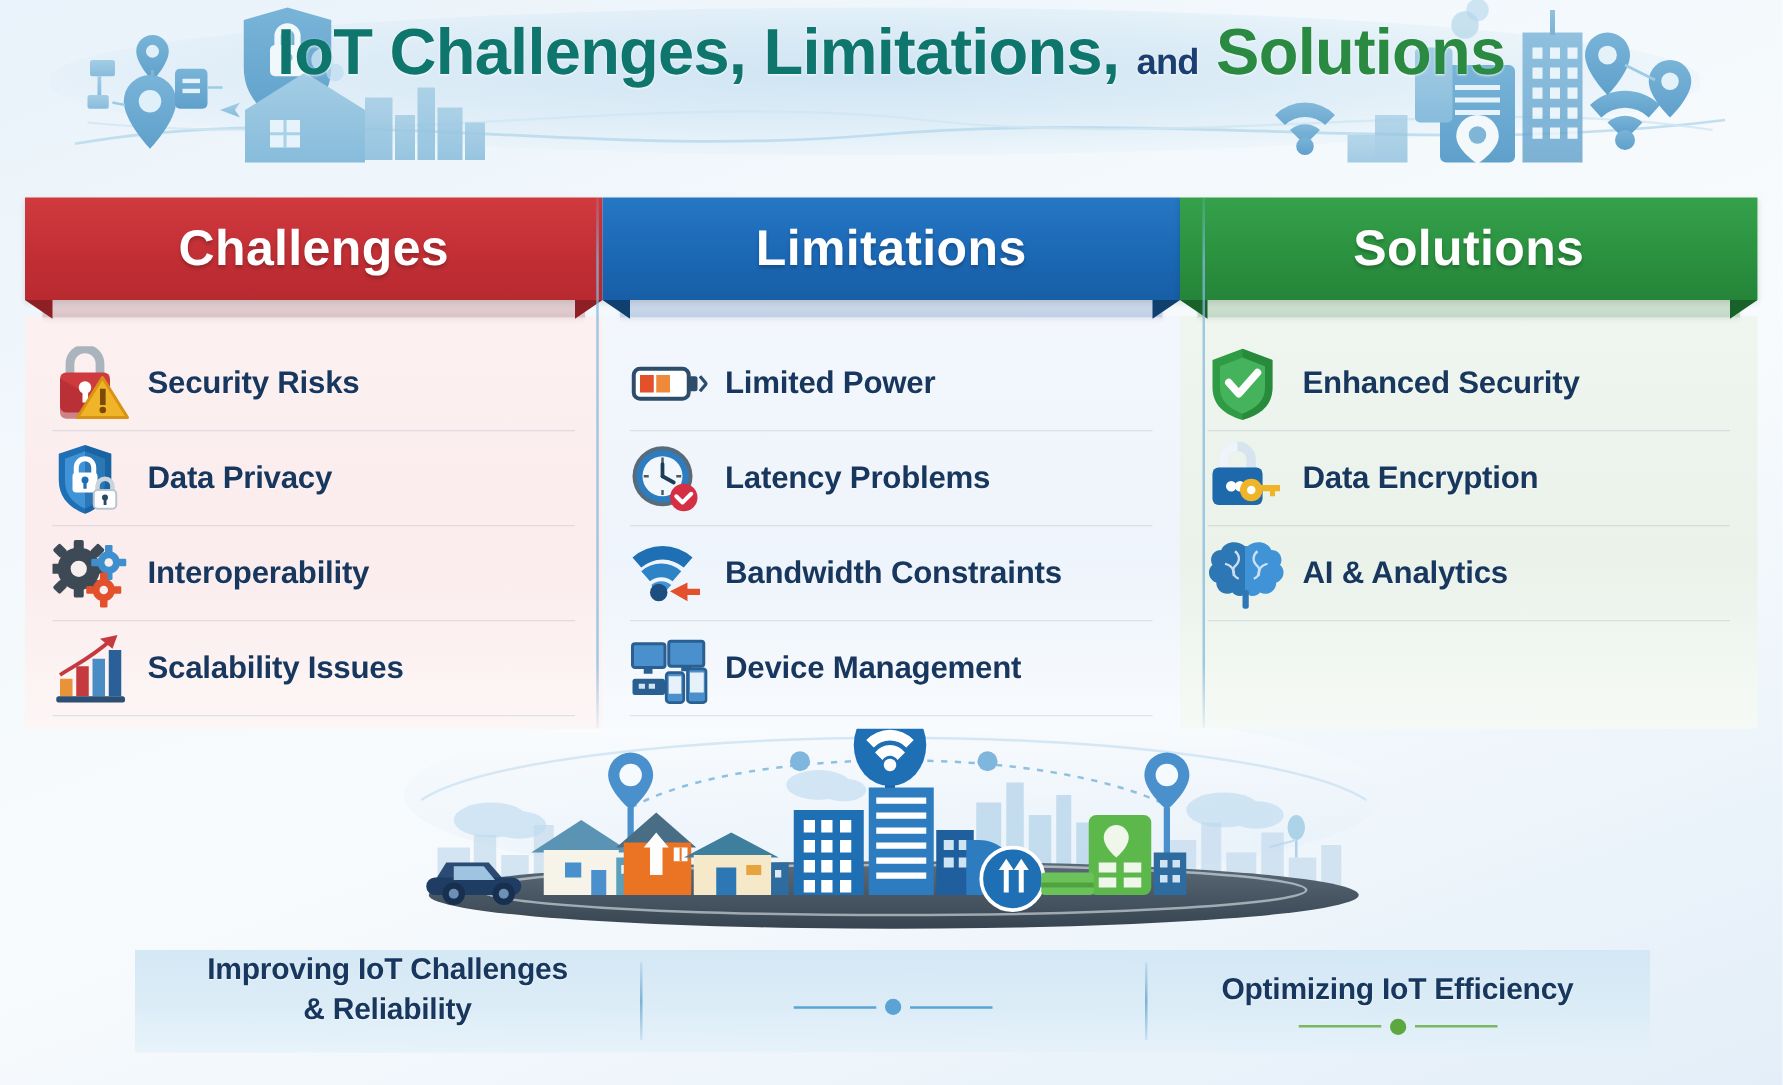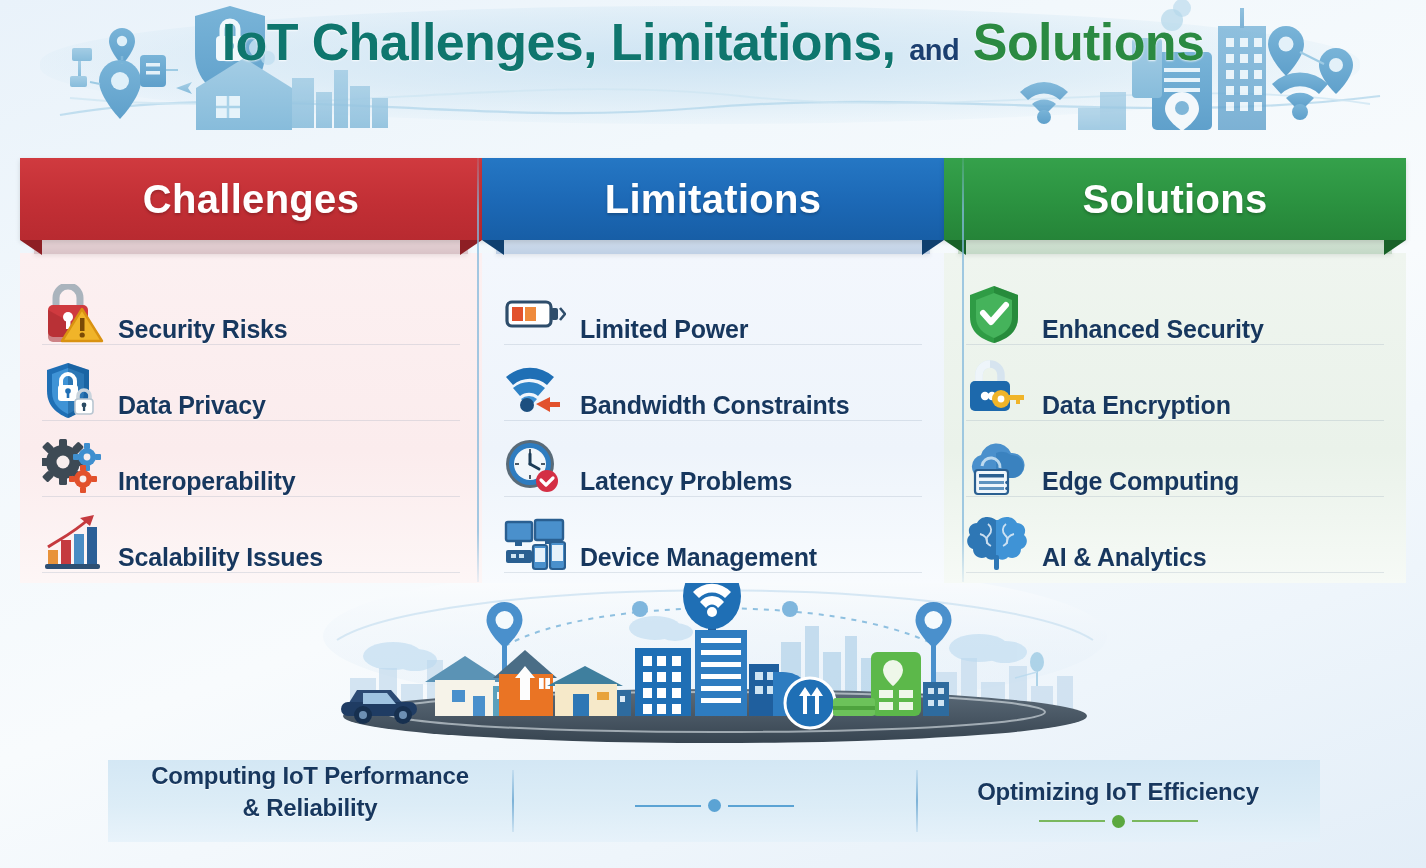--- a/index.html
+++ b/index.html
@@ -76,21 +76,21 @@
 
   .card {
     position: relative; margin-top: -1px; height: 330px; padding: 16px 22px 10px 22px;
     z-index: 1;
   }
   .col-challenges  .card { background: linear-gradient(180deg,#fcf0f1 0%, #fbeced 60%, #fdf6f6 100%); }
   .col-limitations .card { background: linear-gradient(180deg,#f3f7fd 0%, #eef4fb 60%, #f8fbfe 100%); }
   .col-solutions   .card { background: linear-gradient(180deg,#eff5ef 0%, #eaf2ea 60%, #f6faf6 100%); }
 
   .item {
-    display: flex; align-items: flex-end; height: 76px; gap: 14px;
+    display: flex; align-items: center; height: 76px; gap: 14px;
     border-bottom: 1px solid rgba(130,150,175,.22);
   }
   .item:last-child { border-bottom: 1px solid rgba(130,150,175,.22); }
   .item-icon { width: 62px; height: 60px; flex: 0 0 62px; position: relative; }
   .item-icon svg { position: absolute; left: 0; top: 0; }
   .item-label {
     font-weight: bold; font-size: 25px; color: #17375e; letter-spacing: -.2px;
     white-space: nowrap; text-shadow: 0 1px 1px rgba(255,255,255,.7);
   }
 
@@ -372,33 +372,20 @@
             <rect x="21" y="23" width="11" height="14" fill="#ef8a3c"></rect>
             <path d="M56,24 l5,6 l-5,6" stroke="#2e4d6b" stroke-width="2.6" fill="none"></path>
           </svg>
         </span>
         <span class="item-label">Limited Power</span>
       </div>
 
       <div class="item">
         <span class="item-icon">
           <svg width="62" height="60" viewBox="0 0 62 60">
-            <path d="M2,17 a36,36 0 0 1 48,0 l-7,8 a26,26 0 0 0 -34,0 z" fill="#1f6fb5"></path>
-            <path d="M9,28 a24,24 0 0 1 32,0 l-7,8 a14,14 0 0 0 -18,0 z" fill="#2e82c6"></path>
-            <path d="M17,39 a12,12 0 0 1 16,0 l-8,9 z" fill="#3f93d6"></path>
-            <circle cx="23" cy="45" r="7" fill="#1c4f7f"></circle>
-            <path d="M32,44 l14,-7 v5 h10 v5 h-10 v5 z" fill="#e2512c"></path>
-          </svg>
-        </span>
-        <span class="item-label">Bandwidth Constraints</span>
-      </div>
-
-      <div class="item">
-        <span class="item-icon">
-          <svg width="62" height="60" viewBox="0 0 62 60">
             <circle cx="26" cy="28" r="24" fill="#5a6b78"></circle>
             <circle cx="26" cy="28" r="21" fill="#2e7cc0"></circle>
             <circle cx="26" cy="28" r="16" fill="#f2f7fb"></circle>
             <g stroke="#4a5a68" stroke-width="2">
               <line x1="26" y1="13" x2="26" y2="17"></line>
                 <line x1="26" y1="39" x2="26" y2="43"></line>
               <line x1="11" y1="28" x2="15" y2="28"></line>
                 <line x1="37" y1="28" x2="41" y2="28"></line>
             </g>
             <line x1="26" y1="28" x2="26" y2="18" stroke="#1c3c57" stroke-width="3" stroke-linecap="round"></line>
@@ -406,20 +393,33 @@
             <circle cx="43" cy="45" r="11" fill="#d42f45"></circle>
             <path d="M37,44 l5,5 l7,-7" stroke="#fff" stroke-width="3.2" fill="none" stroke-linecap="round" stroke-linejoin="round"></path>
           </svg>
         </span>
         <span class="item-label">Latency Problems</span>
       </div>
 
       <div class="item">
         <span class="item-icon">
           <svg width="62" height="60" viewBox="0 0 62 60">
+            <path d="M2,17 a36,36 0 0 1 48,0 l-7,8 a26,26 0 0 0 -34,0 z" fill="#1f6fb5"></path>
+            <path d="M9,28 a24,24 0 0 1 32,0 l-7,8 a14,14 0 0 0 -18,0 z" fill="#2e82c6"></path>
+            <path d="M17,39 a12,12 0 0 1 16,0 l-8,9 z" fill="#3f93d6"></path>
+            <circle cx="23" cy="45" r="7" fill="#1c4f7f"></circle>
+            <path d="M32,44 l14,-7 v5 h10 v5 h-10 v5 z" fill="#e2512c"></path>
+          </svg>
+        </span>
+        <span class="item-label">Bandwidth Constraints</span>
+      </div>
+
+      <div class="item">
+        <span class="item-icon">
+          <svg width="62" height="60" viewBox="0 0 62 60">
             <rect x="2" y="10" width="26" height="19" rx="2" fill="#4a90cc" stroke="#2a5f91" stroke-width="2.4"></rect>
             <rect x="11" y="29" width="7" height="5" fill="#2a5f91"></rect>
             <rect x="2" y="38" width="26" height="13" rx="2" fill="#2a5f91"></rect>
             <rect x="7" y="42" width="5" height="4" fill="#cfe4f3"></rect>
               <rect x="15" y="42" width="5" height="4" fill="#cfe4f3"></rect>
             <rect x="31" y="8" width="28" height="20" rx="2" fill="#4a90cc" stroke="#2a5f91" stroke-width="2.4"></rect>
             <rect x="41" y="28" width="8" height="4" fill="#2a5f91"></rect>
             <rect x="29" y="33" width="14" height="24" rx="2.5" fill="#4a90cc" stroke="#2a5f91" stroke-width="2.2"></rect>
             <rect x="31" y="36" width="10" height="14" fill="#e6f1fa"></rect>
             <rect x="46" y="30" width="15" height="27" rx="2.5" fill="#4a90cc" stroke="#2a5f91" stroke-width="2.2"></rect>
@@ -459,36 +459,20 @@
             <circle cx="19" cy="36" r="4.2" fill="#fff"></circle>
             <circle cx="26" cy="36" r="4.2" fill="#fff"></circle>
             <circle cx="35" cy="39" r="9" fill="#f0b429"></circle>
             <circle cx="35" cy="39" r="3.4" fill="#fff"></circle>
             <path d="M42,35 h16 v5 h-4 v4 h-4 v-4 h-8 z" fill="#f0b429"></path>
           </svg>
         </span>
         <span class="item-label">Data Encryption</span>
       </div>
 
-      <div class="item">
-        <span class="item-icon">
-          <svg width="62" height="60" viewBox="0 0 62 60">
-            <path d="M14,42 a12,12 0 0 1 1,-23 a16,16 0 0 1 30,-2 a11,11 0 0 1 2,25 z" fill="#4a90cc"></path>
-            <path d="M30,17 a16,16 0 0 1 15,2 a11,11 0 0 1 2,23 H30 z" fill="#2e77b5" opacity=".55"></path>
-            <path d="M16,30 a9,9 0 0 1 18,2" stroke="#d9ecf8" stroke-width="3" fill="none" opacity=".8"></path>
-            <rect x="9" y="34" width="33" height="24" rx="3" fill="#f0f6fb" stroke="#2a5f91" stroke-width="2.2"></rect>
-            <rect x="13" y="38" width="25" height="3.5" fill="#2a5f91"></rect>
-            <rect x="13" y="45" width="25" height="3" fill="#5f93bf"></rect>
-            <rect x="13" y="51" width="25" height="3" fill="#5f93bf"></rect>
-            <circle cx="41" cy="46.5" r="1.8" fill="#2a5f91"></circle>
-            <circle cx="41" cy="52.5" r="1.8" fill="#2a5f91"></circle>
-          </svg>
-        </span>
-        <span class="item-label">Edge Computing</span>
-      </div>
 
       <div class="item">
         <span class="item-icon">
           <svg width="62" height="60" viewBox="0 0 62 60">
             <path d="M30,8 c-6,-5 -16,-4 -19,3 c-7,0 -10,7 -7,12 c-5,4 -3,12 3,14 c0,7 7,11 13,8 c3,4 10,4 12,-2 V8 z" fill="#2e77b5"></path>
             <path d="M32,8 c6,-5 16,-4 19,3 c7,0 10,7 7,12 c5,4 3,12 -3,14 c0,7 -7,11 -13,8 c-3,4 -10,4 -12,-2 V8 z" fill="#3f93d6"></path>
             <g stroke="#dceaf6" stroke-width="1.8" fill="none" opacity=".9">
               <path d="M22,12 c4,3 4,8 1,11 c-4,3 -3,9 2,11"></path>
               <path d="M14,22 c5,1 8,5 7,10"></path>
               <path d="M40,12 c-4,3 -4,8 -1,11 c4,3 3,9 -2,11"></path>
@@ -683,21 +667,21 @@
     <line x1="722" y1="126" x2="722" y2="108" stroke="#9ecbe4" stroke-width="2"></line>
     <ellipse cx="722" cy="102" rx="7" ry="10" fill="#9ecbe4"></ellipse>
     <line x1="700" y1="118" x2="722" y2="112" stroke="#b8d9ee" stroke-width="1.6"></line>
   </g>
 </svg>
 
 <div class="footer">
 
   <div class="foot-item">
     <div class="foot-text">
-      <span>Computing IoT Performance</span><br>
+      <span>Improving IoT Challenges</span><br>
       <span>&amp; Reliability</span>
     </div>
     <div class="foot-accent hidden">
       <span class="ln"></span>
       <span class="dot"></span>
       <span class="ln"></span>
     </div>
   </div>
 
   <div class="foot-item">

